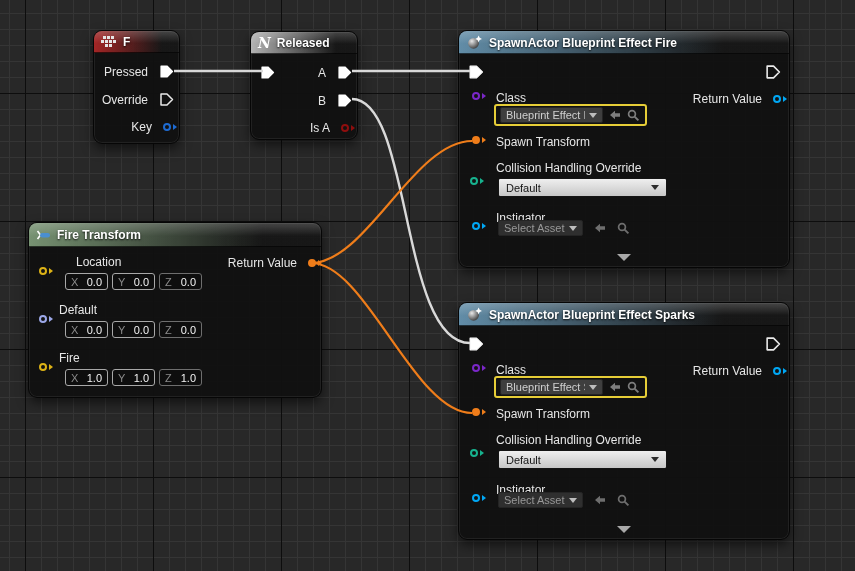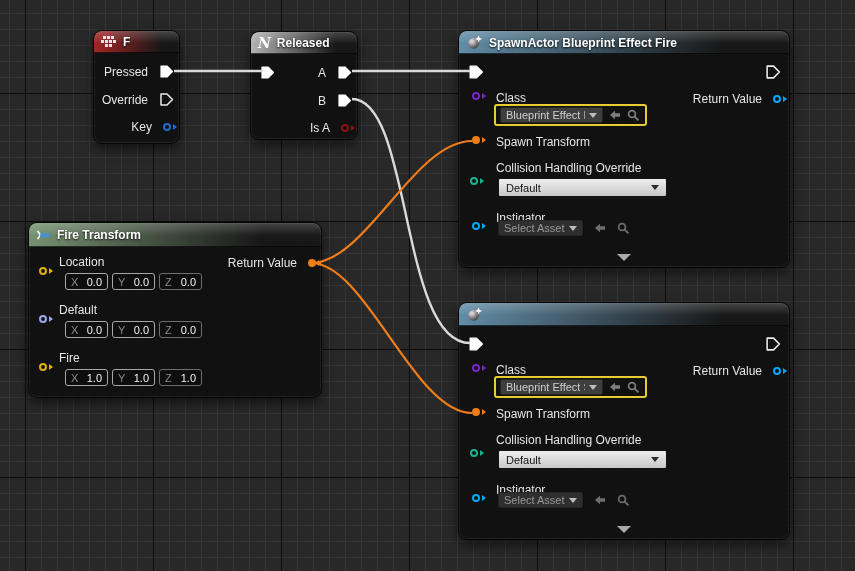--- a/index.html
+++ b/index.html
@@ -219,20 +219,21 @@
     </div>
     <span class="expand" style="bottom:6px;"></span>
   </div>
 
   <div class="node" style="left:458px;top:302px;width:332px;height:238px;">
     <div class="hdr" style="--hc: #5f8ba6;">
       <svg class="ico" width="17" height="15" viewBox="0 0 17 15">
           <circle cx="7.5" cy="8.3" r="5.4" fill="url(#bombg)"></circle>
           <path d="M12.6 0.5 l1.1 2.3 2.3 1.1 -2.3 1.1 -1.1 2.3 -1.1 -2.3 -2.3 -1.1 2.3 -1.1 Z" fill="#fff"></path>
         </svg>
+      <span class="title">SpawnActor Blueprint Effect Sparks</span>
     </div>
     <svg class="execpin filled" width="16" height="16" viewBox="0 0 15 15" style="position:absolute;left:9px;top:33px;">
         <path d="M2 2 h6 l5.5 5.5 L8 13 H2 Z"></path>
       </svg>
     <svg class="execpin hollow" width="16" height="16" viewBox="0 0 15 15" style="position:absolute;right:8px;top:33px;">
         <path d="M2 2 h6 l5.5 5.5 L8 13 H2 Z"></path>
       </svg>
 
     <span class="dpin abs" style="left: 13px; top: 61px; --c: #7a27c8;"></span>
     <span class="sublabel" style="left:37px;top:60px;">Class</span>
@@ -288,21 +289,21 @@
           <path d="M1.5 2 L4.5 6 L1.5 10" stroke="#fff" stroke-width="1.6" fill="none"></path>
           <rect x="4" y="4" width="10" height="4.4" rx="2.2" fill="#4a8fd0"></rect>
         </svg>
       <span class="title">Fire Transform</span>
     </div>
     <div class="row" style="top:33px;right:5px;">
       <span class="pinlabel">Return Value</span>
       <span class="dpin filled" style="--c: #ef7d1a;"></span>
     </div>
 
-    <span class="sublabel" style="left:30px;top:32px;">Location</span>
+    <span class="sublabel" style="left:47px;top:32px;">Location</span>
     <span class="dpin abs" style="left: 10px; top: 44px; --c: #dcb216;"></span>
     <div class="row" style="left:36px;top:50px;gap:4px;">
       <div class="vbox">
           <span class="ax">X</span>
           <span class="vv">0.0</span>
         </div>
       <div class="vbox">
           <span class="ax">Y</span>
           <span class="vv">0.0</span>
         </div>

